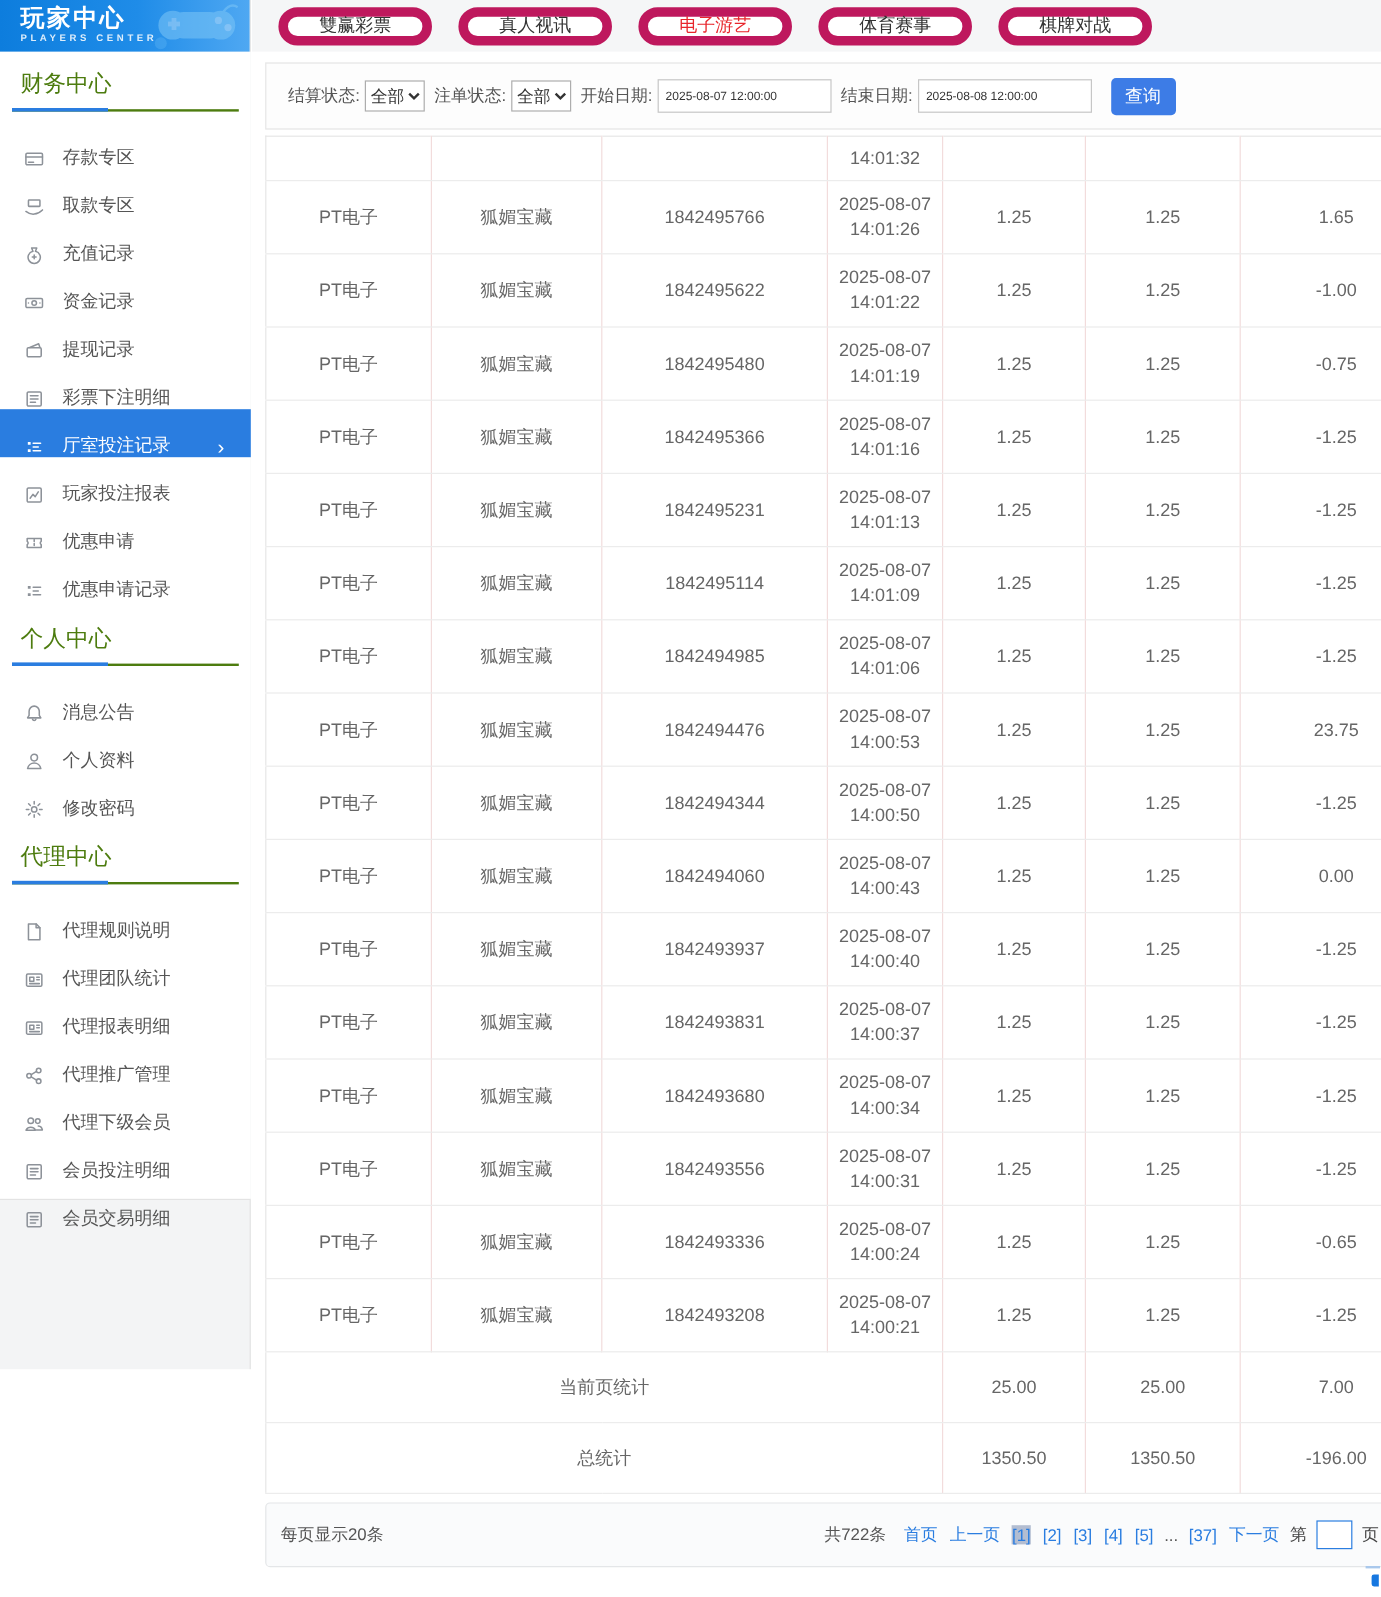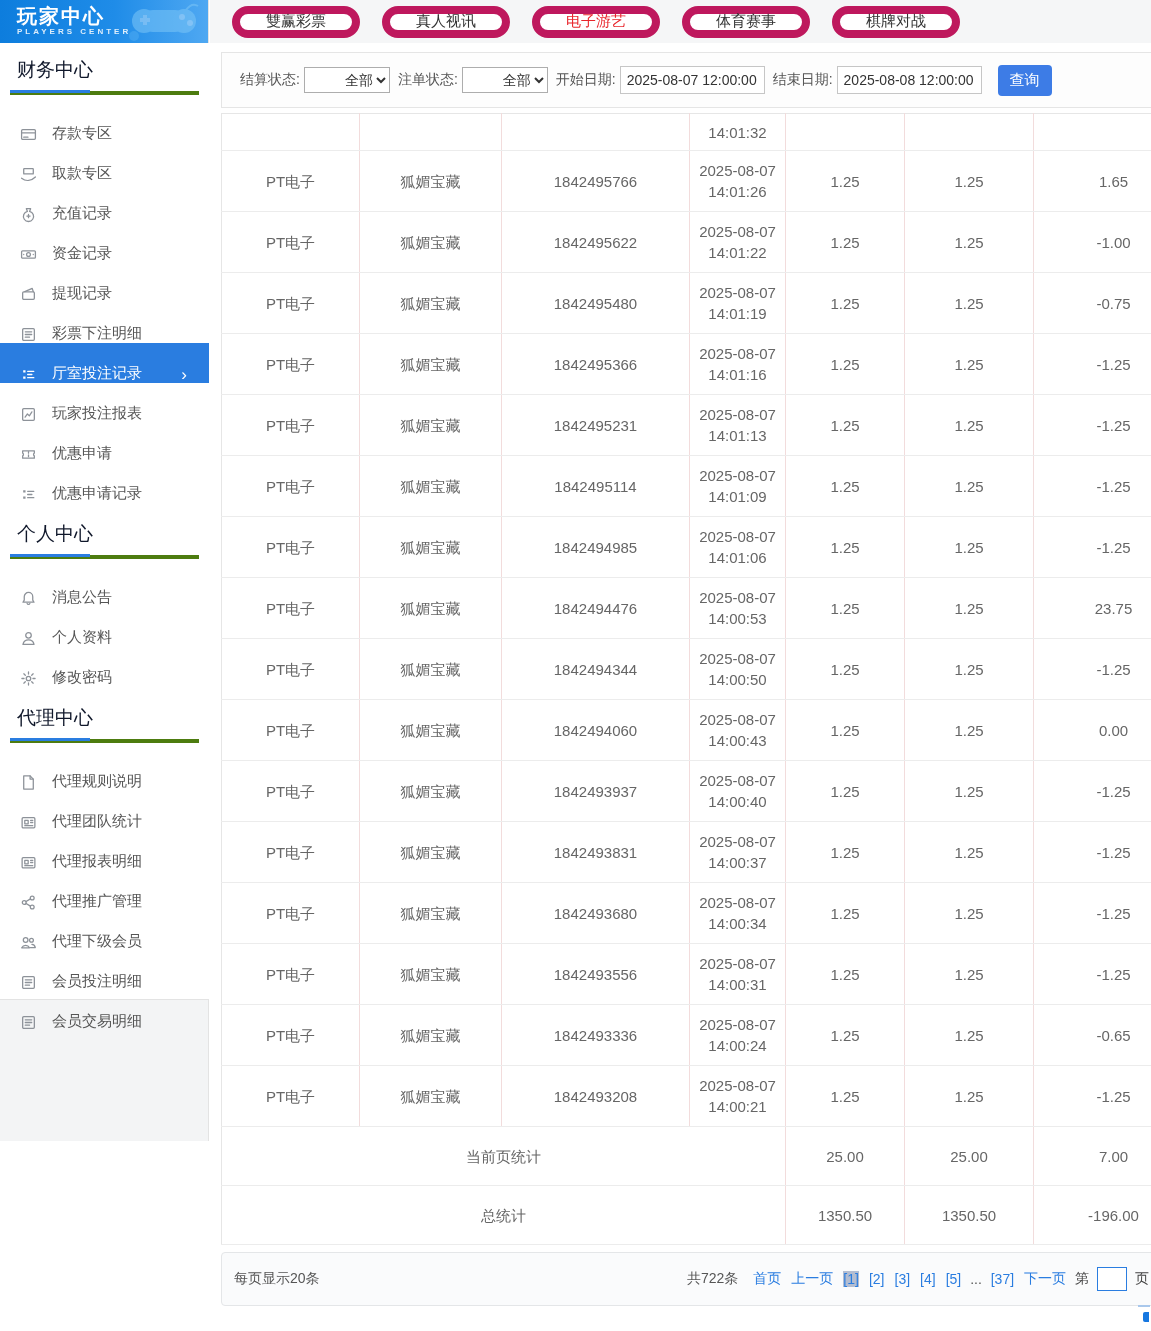--- a/index.html
+++ b/index.html
@@ -11,21 +11,21 @@
   .left-col { position:absolute; left:0; top:0; width:209px; height:1141px;
     background:#f3f4f5; border-right:1px solid #e3e3e3; }
   .logo { position:relative; height:43px; overflow:hidden; padding:5px 0 0 17px;
     background:linear-gradient(90deg,#0d7ddd 0%, #1f8ce8 55%, #4fa8f2 100%); }
   .logo-title { color:#fff; font-size:20px; font-weight:bold; letter-spacing:2px; line-height:22px; }
   .logo-sub { color:rgba(255,255,255,.85); font-size:8px; letter-spacing:3px; font-weight:bold; }
   .logo-deco { position:absolute; right:8px; top:2px; opacity:.55; }
 
   .sidebar-panel { background:#fff; height:957px; border-bottom:1px solid #e3e3e3; width:209px; }
   .side-section-title { position:relative; margin:0 10px; padding:14px 0 8px 7px;
-    font-size:19px; color:#0f172a; border-bottom:4px solid #4d7c0f; }
+    font-size:19px; color:#4d7c0f; border-bottom:2px solid #4d7c0f; }
   .side-section-title::after { content:""; position:absolute; left:0; bottom:-2px;
     width:80px; height:3px; background:var(--accent,#2a7de0); }
   .section-items { padding-top:8px; padding-bottom:4px; }
   .menu-item { position:relative; display:flex; align-items:flex-end; height:40px;
     padding-left:20px; color:#555; font-size:15px; cursor:pointer; }
   .mi-icon { width:17px; height:17px; margin-right:15px; color:#8d9299; display:inline-flex; align-items:center; }
   .menu-item.active { background:var(--accent,#2a7de0); color:#fff; }
   .menu-item.active .mi-icon { color:#fff; }
   .mi-arrow { position:absolute; right:22px; color:#fff; font-size:17px; line-height:17px; }
 
@@ -35,23 +35,23 @@
   .tab-pill { height:32px; padding:0 26px; margin-right:22px; border:8px solid #be185d;
     border-radius:17px; background:#fff; display:flex; align-items:center;
     font-size:15px; color:#333; cursor:pointer; white-space:nowrap; }
   .tab-pill.active { color:var(--active-red,#e8252b); }
 
   .filter-panel { margin:9px 0 0 11px; width:960px; height:56px; background:#fdfdfd;
     border:1px solid #e5e5e5; display:flex; align-items:center; padding-left:10px;
     font-size:14px; color:#555; }
   .filter-panel label { margin-left:8px; }
   .filter-panel select { height:26px; margin-left:4px; font-size:14px; color:#333;
-    border:1px solid #adadad; background:#fff; font-family:inherit;padding-left:36px; }
+    border:1px solid #adadad; background:#fff; font-family:inherit; }
   .filter-panel input[type=text] { height:28px; width:145px; margin-left:4px; padding:0 6px;
-    font-size:14px; color:#333; border:1px solid #c6c6c6; font-family:inherit; }
+    font-size:10px; color:#333; border:1px solid #c6c6c6; font-family:inherit; }
   .btn-query { margin-left:16px; width:54px; height:31px; background:#3d7ce6; color:#fff;
     border:none; border-radius:4px; font-size:15px; cursor:pointer; font-family:inherit; }
 
   
   .table-wrap { margin:5px 0 0 11px; }
   table.bets { border-collapse:collapse; table-layout:fixed; width:972px;
     border:1px solid #e6e6e6; font-size:15px; color:#666; }
   table.bets td { border-right:1px solid #f2dcdc; border-bottom:1px solid #ececec;
     text-align:center; vertical-align:middle; line-height:21px; overflow:hidden; }
   table.bets tr.partial td { height:37px; }

